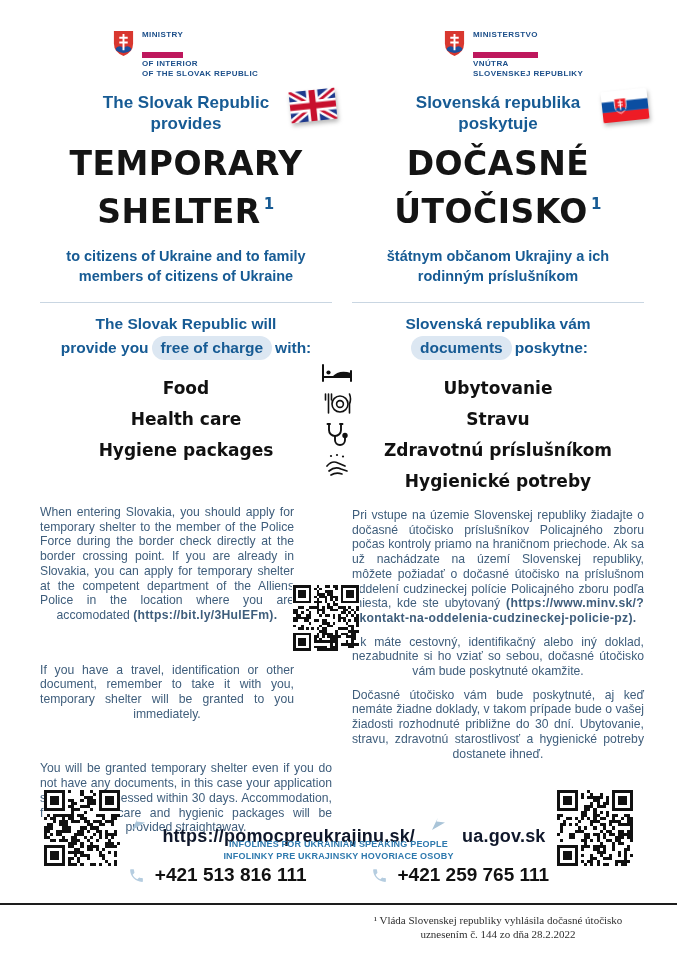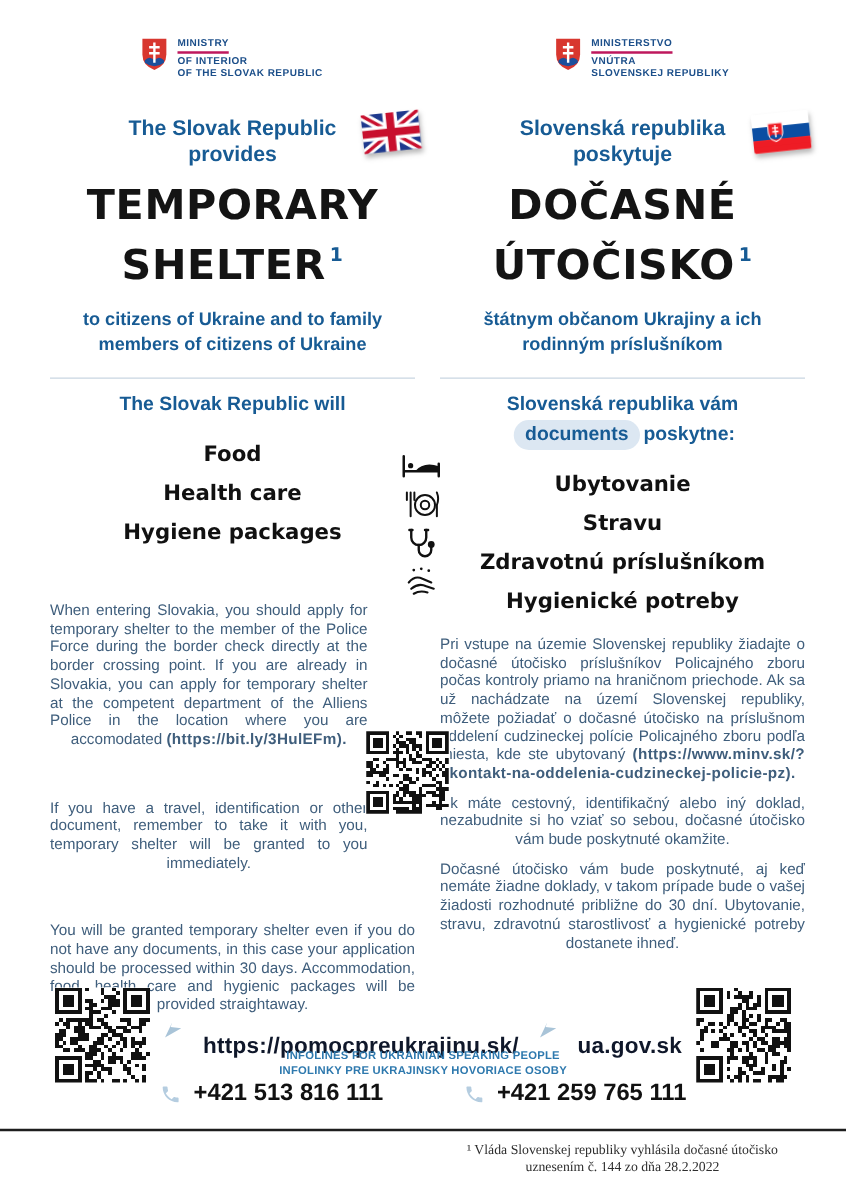--- a/index.html
+++ b/index.html
@@ -4,21 +4,21 @@
 <style>
   html,body{margin:0;padding:0;background:#ffffff;}
   .page{position:relative;width:677px;height:960px;background:#fff;overflow:hidden;
         font-family:"Liberation Sans",sans-serif;}
 
   
   .logo{position:absolute;top:30px;display:flex;gap:7px;align-items:flex-start;}
   .logo-en{left:112px;} .logo-sk{left:443px;}
   .logo-text{font-size:8px;line-height:10px;font-weight:bold;color:#1c4f8a;
              letter-spacing:.4px;text-transform:uppercase;}
-  .logo-text .l1{display:inline-block;border-bottom:2px solid #be185d;padding-bottom:1px;margin-bottom:1px;}
+  .logo-text .l1{display:inline-block;border-bottom:6px solid #be185d;padding-bottom:12px;margin-bottom:1px;}
 
   
   .col{position:absolute;top:92px;width:292px;text-align:center;}
   .col-en{left:40px;} .col-sk{left:352px;}
 
   .heading{position:relative;font-size:17px;line-height:21px;font-weight:bold;color:#175b94;}
   .flag{position:absolute;right:-4px;top:-2px;width:46px;transform:rotate(-6deg);
         filter:drop-shadow(1px 3px 2px rgba(0,0,0,.28));}
 
   .title{margin-top:10px;font-family:"DejaVu Sans",sans-serif;font-weight:bold;
@@ -109,20 +109,21 @@
       </svg>
     </div>
     <div class="title">
       <div>TEMPORARY</div>
       <div><span>SHELTER</span><span class="sup">1</span></div>
     </div>
     <div class="subtitle">to citizens of Ukraine and to family members of citizens of Ukraine</div>
     <div class="rule"></div>
     <div class="provide">
       <div>The Slovak Republic will</div>
+      <div><span>provide you</span><span class="pill">free of charge</span><span>with:</span></div>
     </div>
     <div class="list">
       <div class="item">Food</div>
       <div class="item">Health care</div>
       <div class="item">Hygiene packages</div>
     </div>
     <div class="body">
       <p><span>When entering Slovakia, you should apply for temporary shelter to the member of the Police Force during the border check directly at the border crossing point. If you are already in Slovakia, you can apply for temporary shelter at the competent department of the Alliens Police in the location where you are accomodated </span><a class="lnk" href="#">(https://bit.ly/3HulEFm).</a></p>
       <p>If you have a travel, identification or other document, remember to take it with you, temporary shelter will be granted to you immediately.</p>
       <p class="wide">You will be granted temporary shelter even if you do not have any documents, in this case your application should be processed within 30 days. Accommodation, food, health care and hygienic packages will be provided straightaway.</p>

